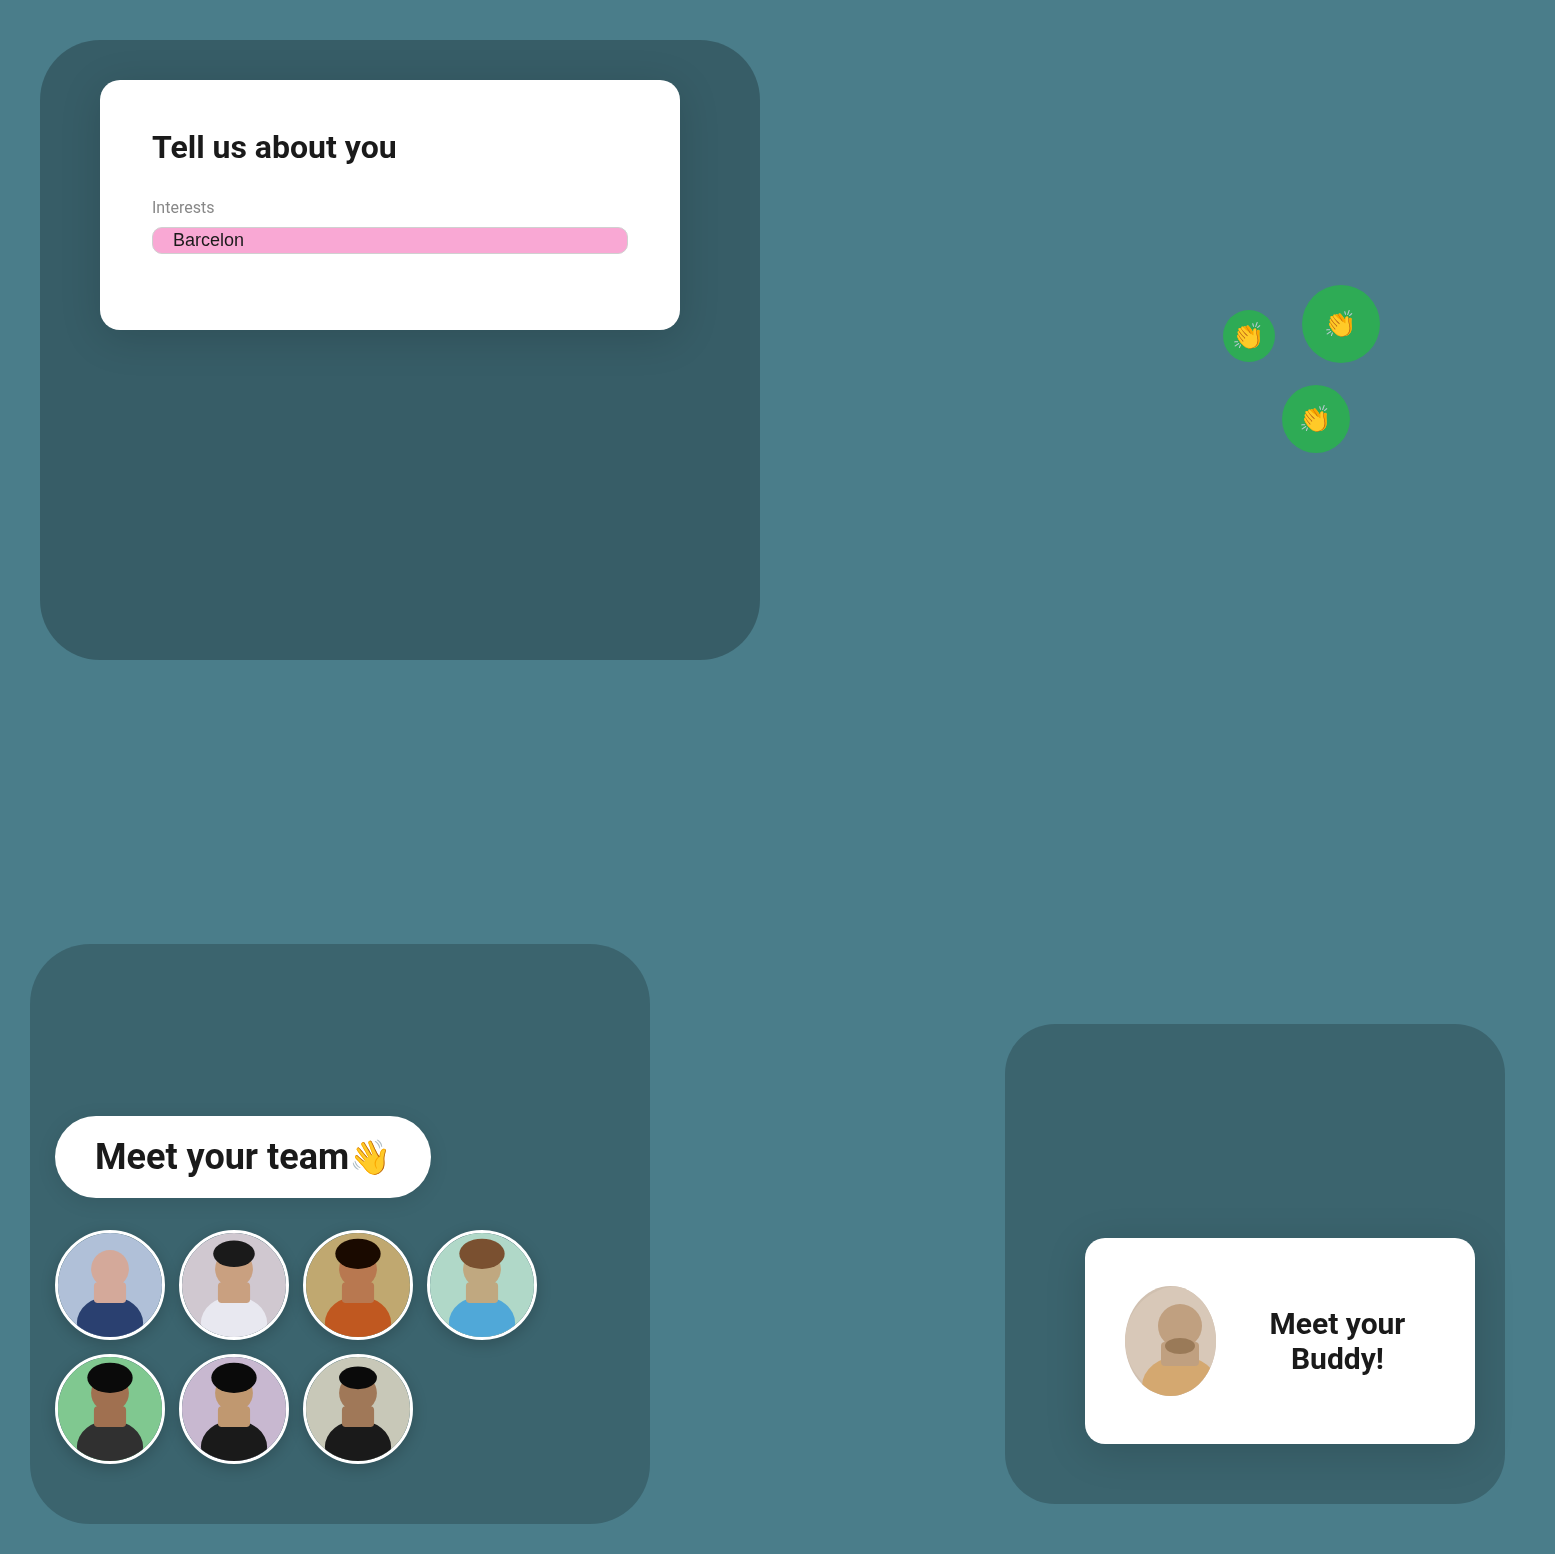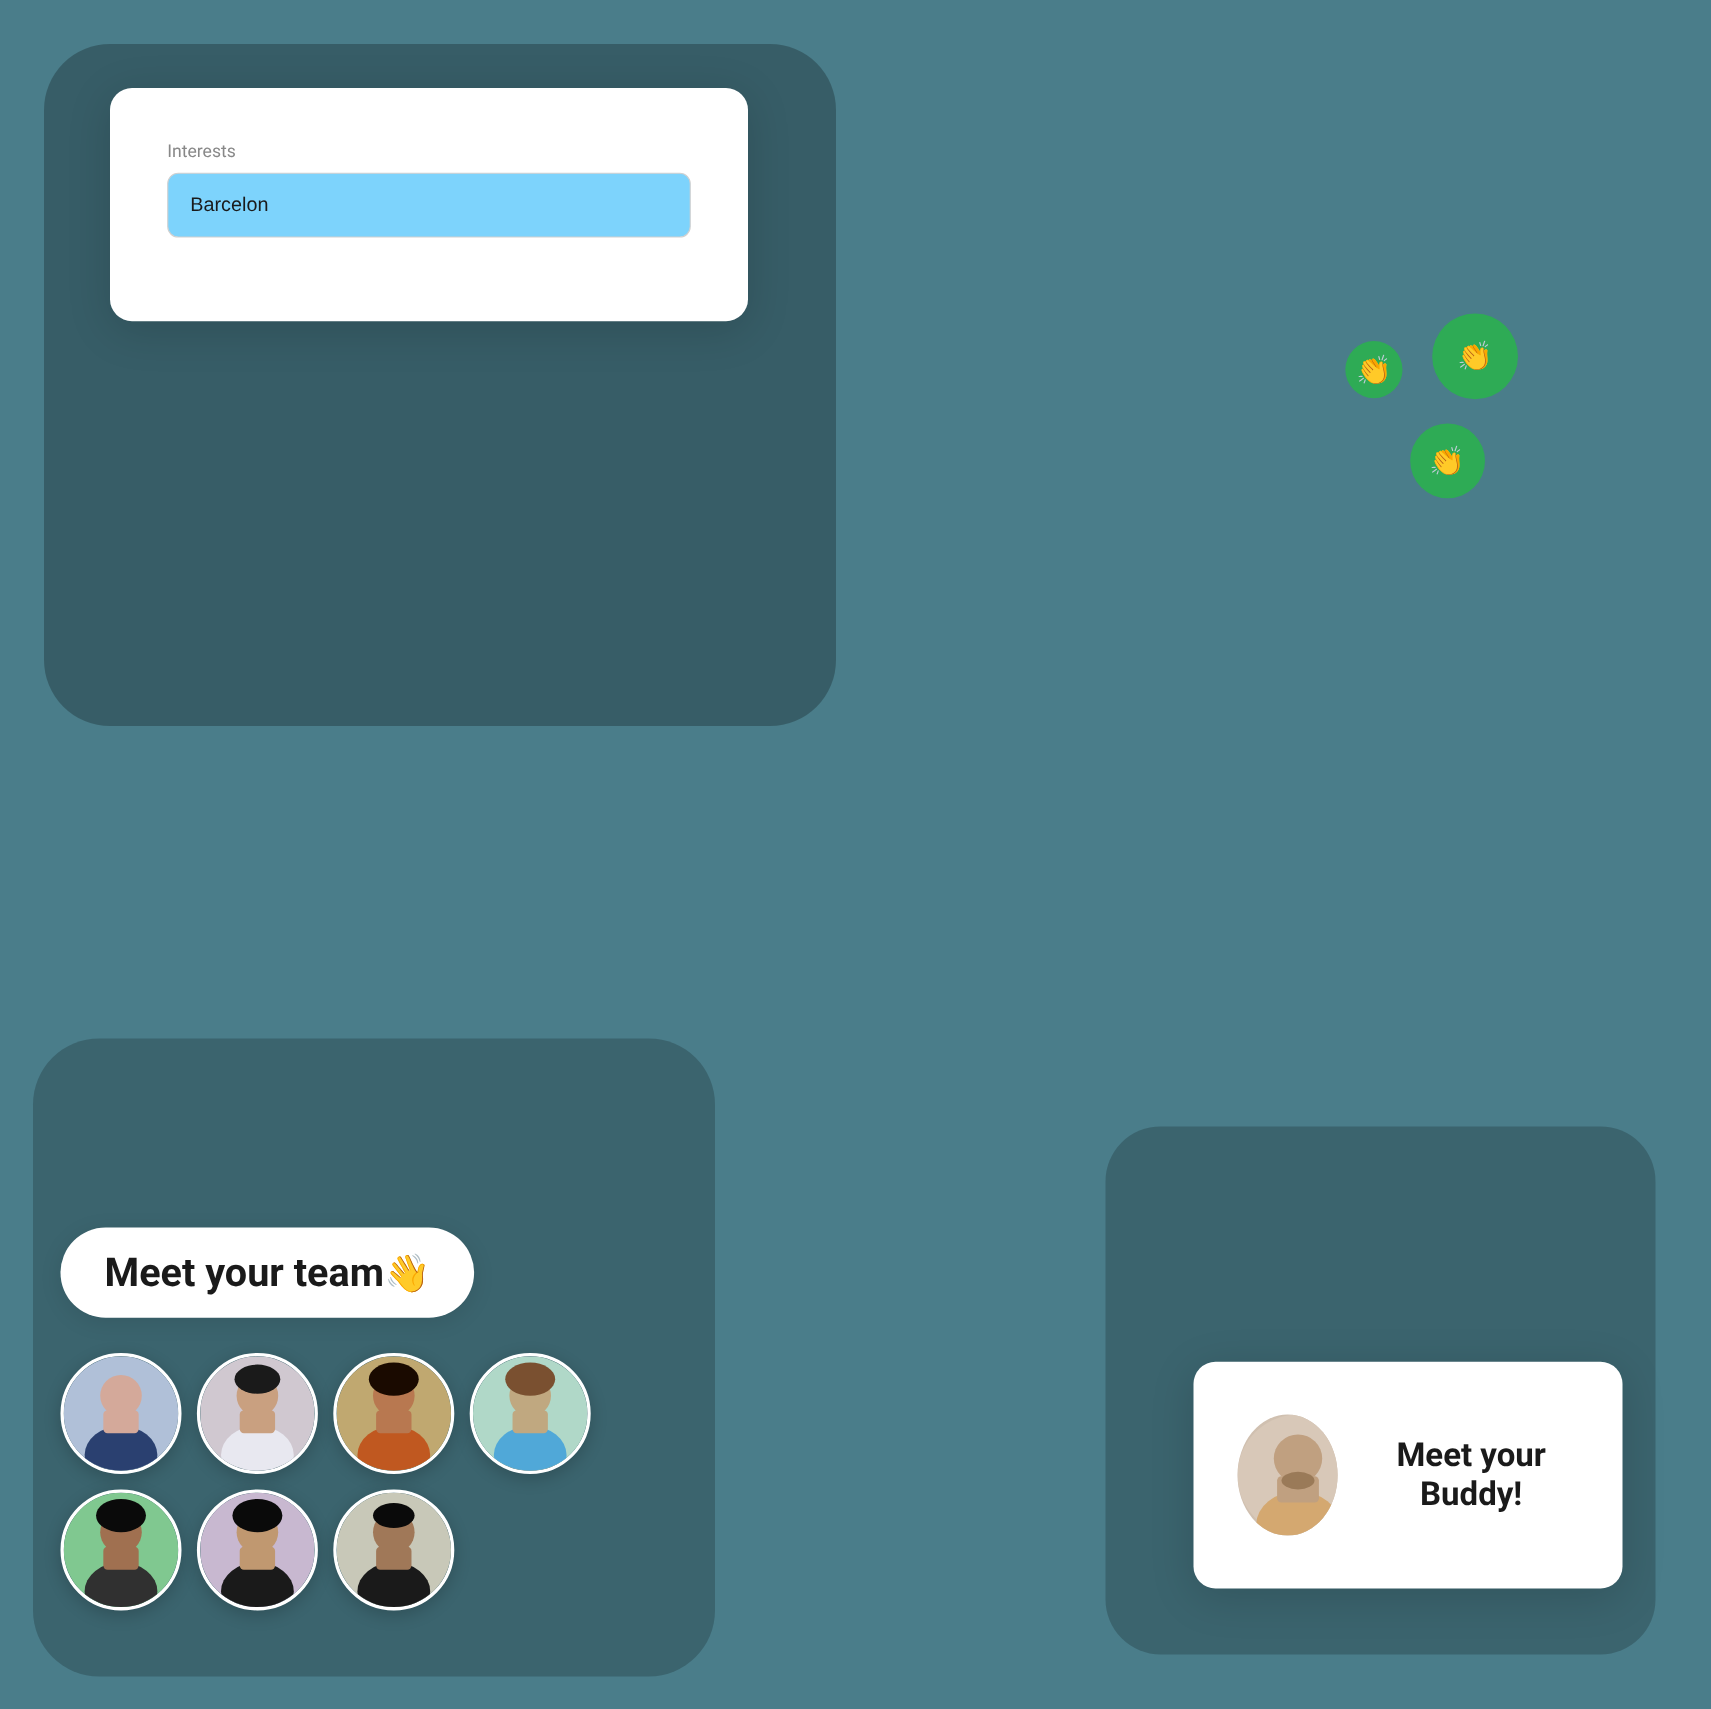--- a/index.html
+++ b/index.html
@@ -66,26 +66,26 @@
     .field-label {
       font-size: 16px;
       color: #888;
       margin-bottom: 10px;
     }
 
     .text-input {
       width: 100%;
       border: 1.5px solid #d0d0d0;
       border-radius: 10px;
-      padding: 18px 20px;
+      padding: 2px 20px;
       font-size: 18px;
       color: #1a1a1a;
       outline: none;
       margin-bottom: 28px;
-      background: #7dd3fc;
+      background: #f9a8d4;
     }
 
     .select-wrapper {
       position: relative;
       width: 100%;
     }
 
     .select-display {
       width: 100%;
       border: 1.5px solid #d0d0d0;
@@ -227,20 +227,21 @@
     }
   </style>
 </head>
 <body>
 
 <div class="blob-top-left"></div>
 <div class="blob-bottom-left"></div>
 <div class="blob-bottom-right"></div>
 
 <div class="tell-us-card">
+  <h2 class="card-title">Tell us about you</h2>
 
   <div>
     <p class="field-label">Interests</p>
     <input class="text-input" type="text" value="Barcelon" style="">
   </div>
 
 </div>
 
 <div class="clap-icon clap-1">
   <span>👏</span>

